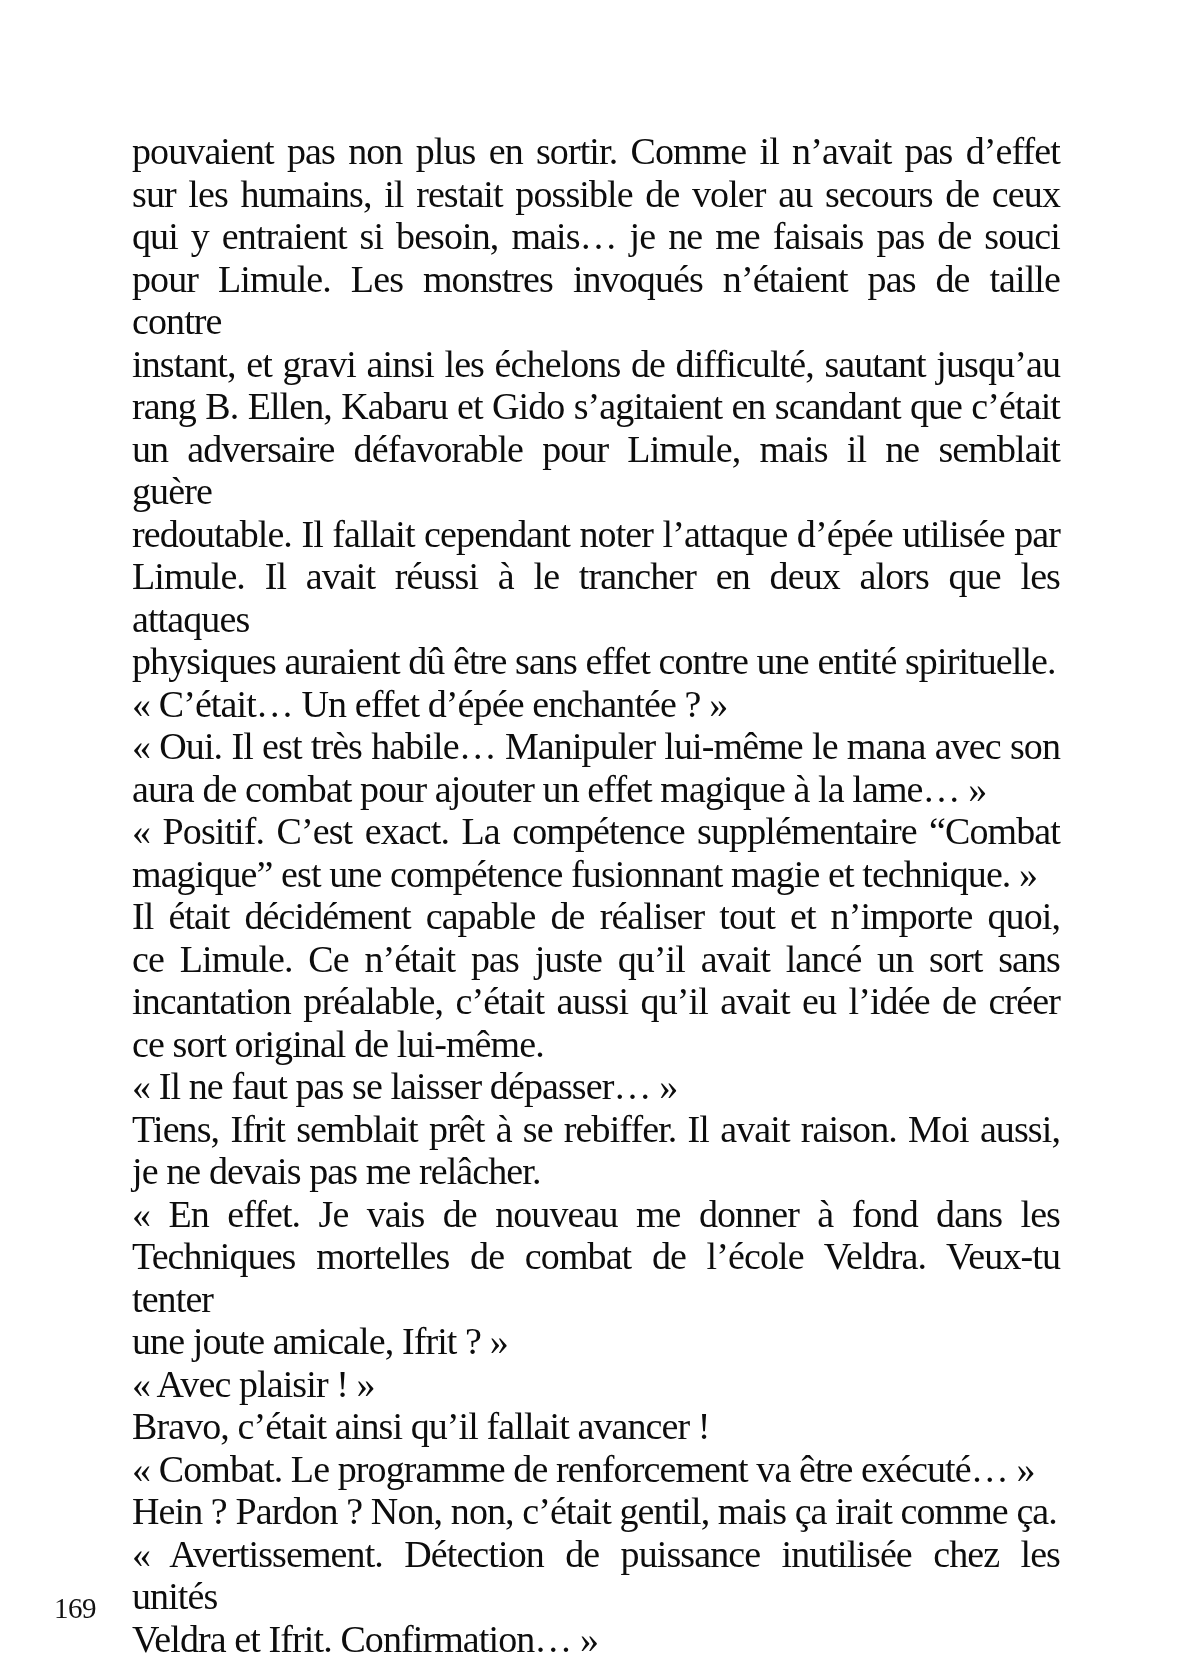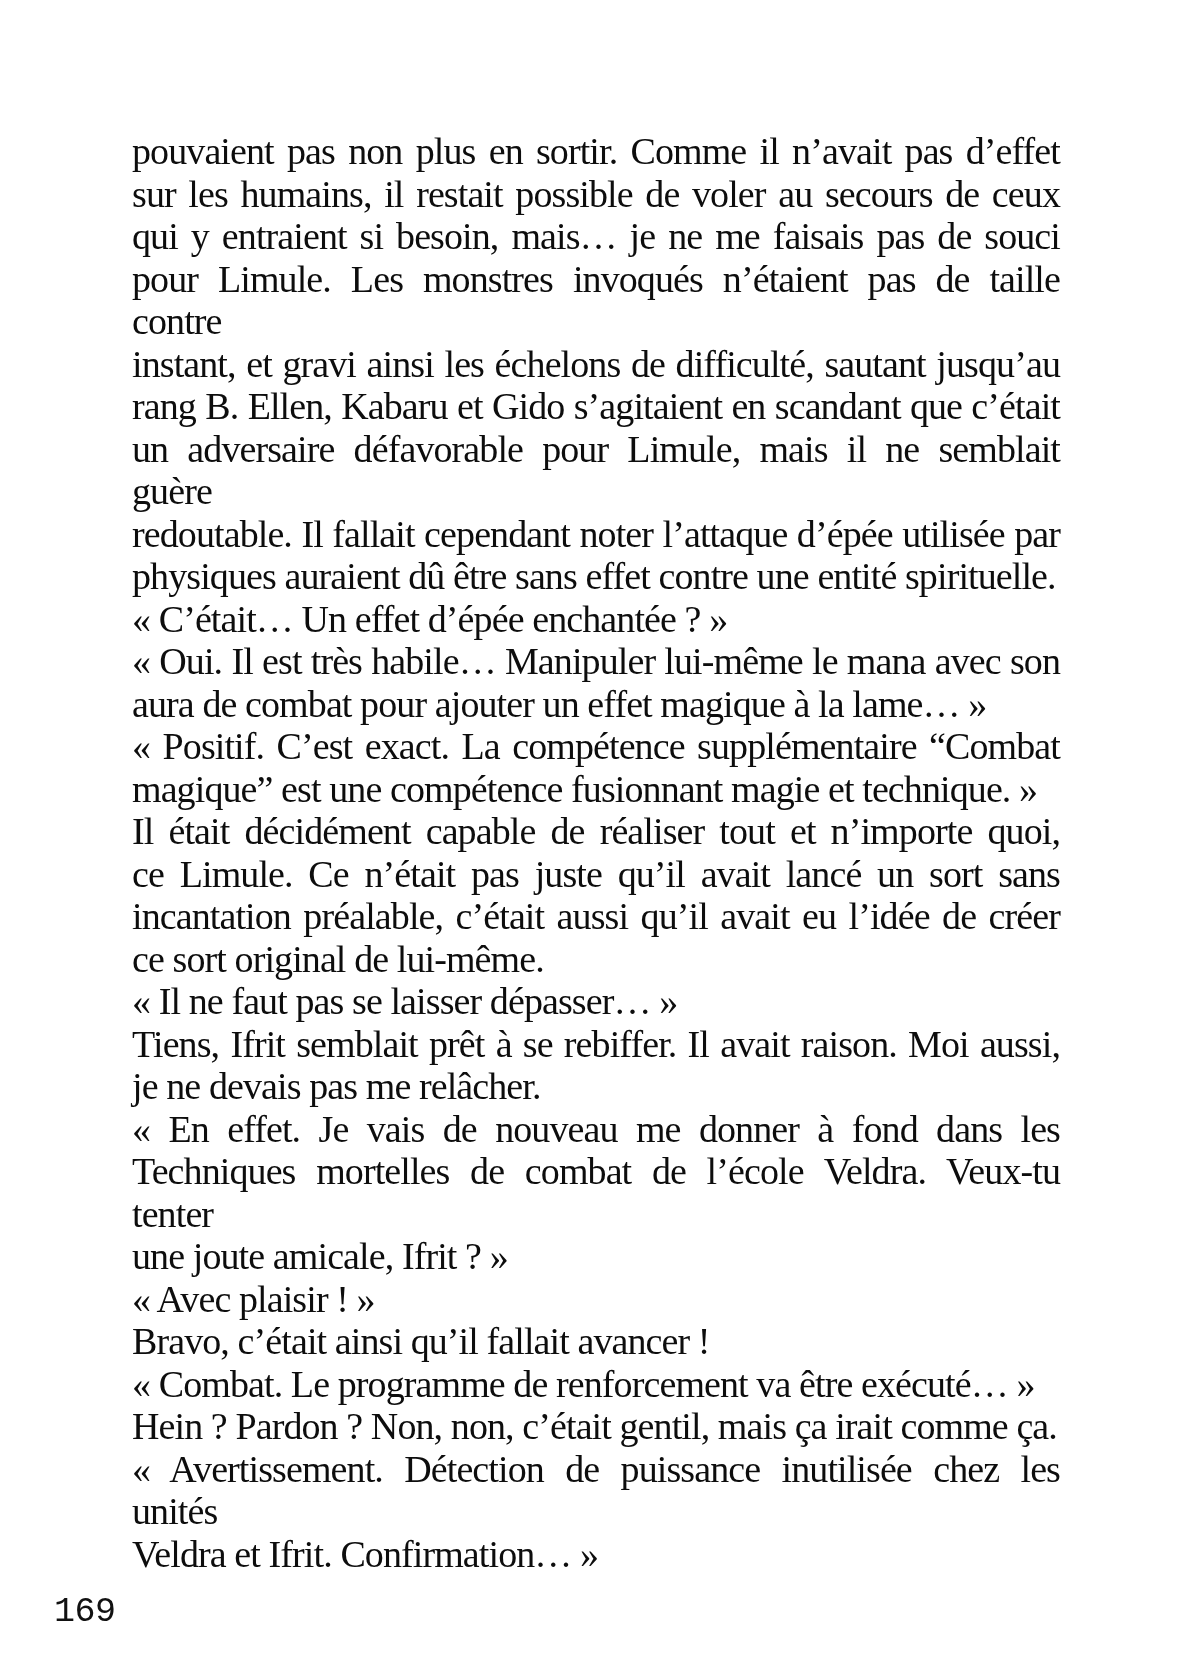--- a/index.html
+++ b/index.html
@@ -29,39 +29,40 @@
     text-align: justify;
     text-align-last: justify;
   }
   .line.last {
     text-align-last: left;
   }
   .page-number {
     position: absolute;
     left: 54px;
     top: 1592px;
-    font-family: Liberation Mono, monospace;
-    font-size: 35px;
+    font-family: Liberation Serif, serif;
+    font-size: 29px;
     letter-spacing: -0.5px;
     color: #111111;
   }
 </style>
 </head>
 <body>
 
 <div class="page">
   <div class="text-block">
       <div class="line">pouvaient pas non plus en sortir. Comme il n’avait pas d’effet</div>
       <div class="line">sur les humains, il restait possible de voler au secours de ceux</div>
       <div class="line">qui y entraient si besoin, mais… je ne me faisais pas de souci</div>
       <div class="line">pour Limule. Les monstres invoqués n’étaient pas de taille contre</div>
       <div class="line">instant, et gravi ainsi les échelons de difficulté, sautant jusqu’au</div>
       <div class="line">rang B. Ellen, Kabaru et Gido s’agitaient en scandant que c’était</div>
       <div class="line">un adversaire défavorable pour Limule, mais il ne semblait guère</div>
       <div class="line">redoutable. Il fallait cependant noter l’attaque d’épée utilisée par</div>
+      <div class="line">Limule. Il avait réussi à le trancher en deux alors que les attaques</div>
       <div class="line last">physiques auraient dû être sans effet contre une entité spirituelle.</div>
       <div class="line last">« C’était… Un effet d’épée enchantée ? »</div>
       <div class="line">« Oui. Il est très habile… Manipuler lui-même le mana avec son</div>
       <div class="line last">aura de combat pour ajouter un effet magique à la lame… »</div>
       <div class="line">« Positif. C’est exact. La compétence supplémentaire “Combat</div>
       <div class="line last">magique” est une compétence fusionnant magie et technique. »</div>
       <div class="line">Il était décidément capable de réaliser tout et n’importe quoi,</div>
       <div class="line">ce Limule. Ce n’était pas juste qu’il avait lancé un sort sans</div>
       <div class="line">incantation préalable, c’était aussi qu’il avait eu l’idée de créer</div>
       <div class="line last">ce sort original de lui-même.</div>

